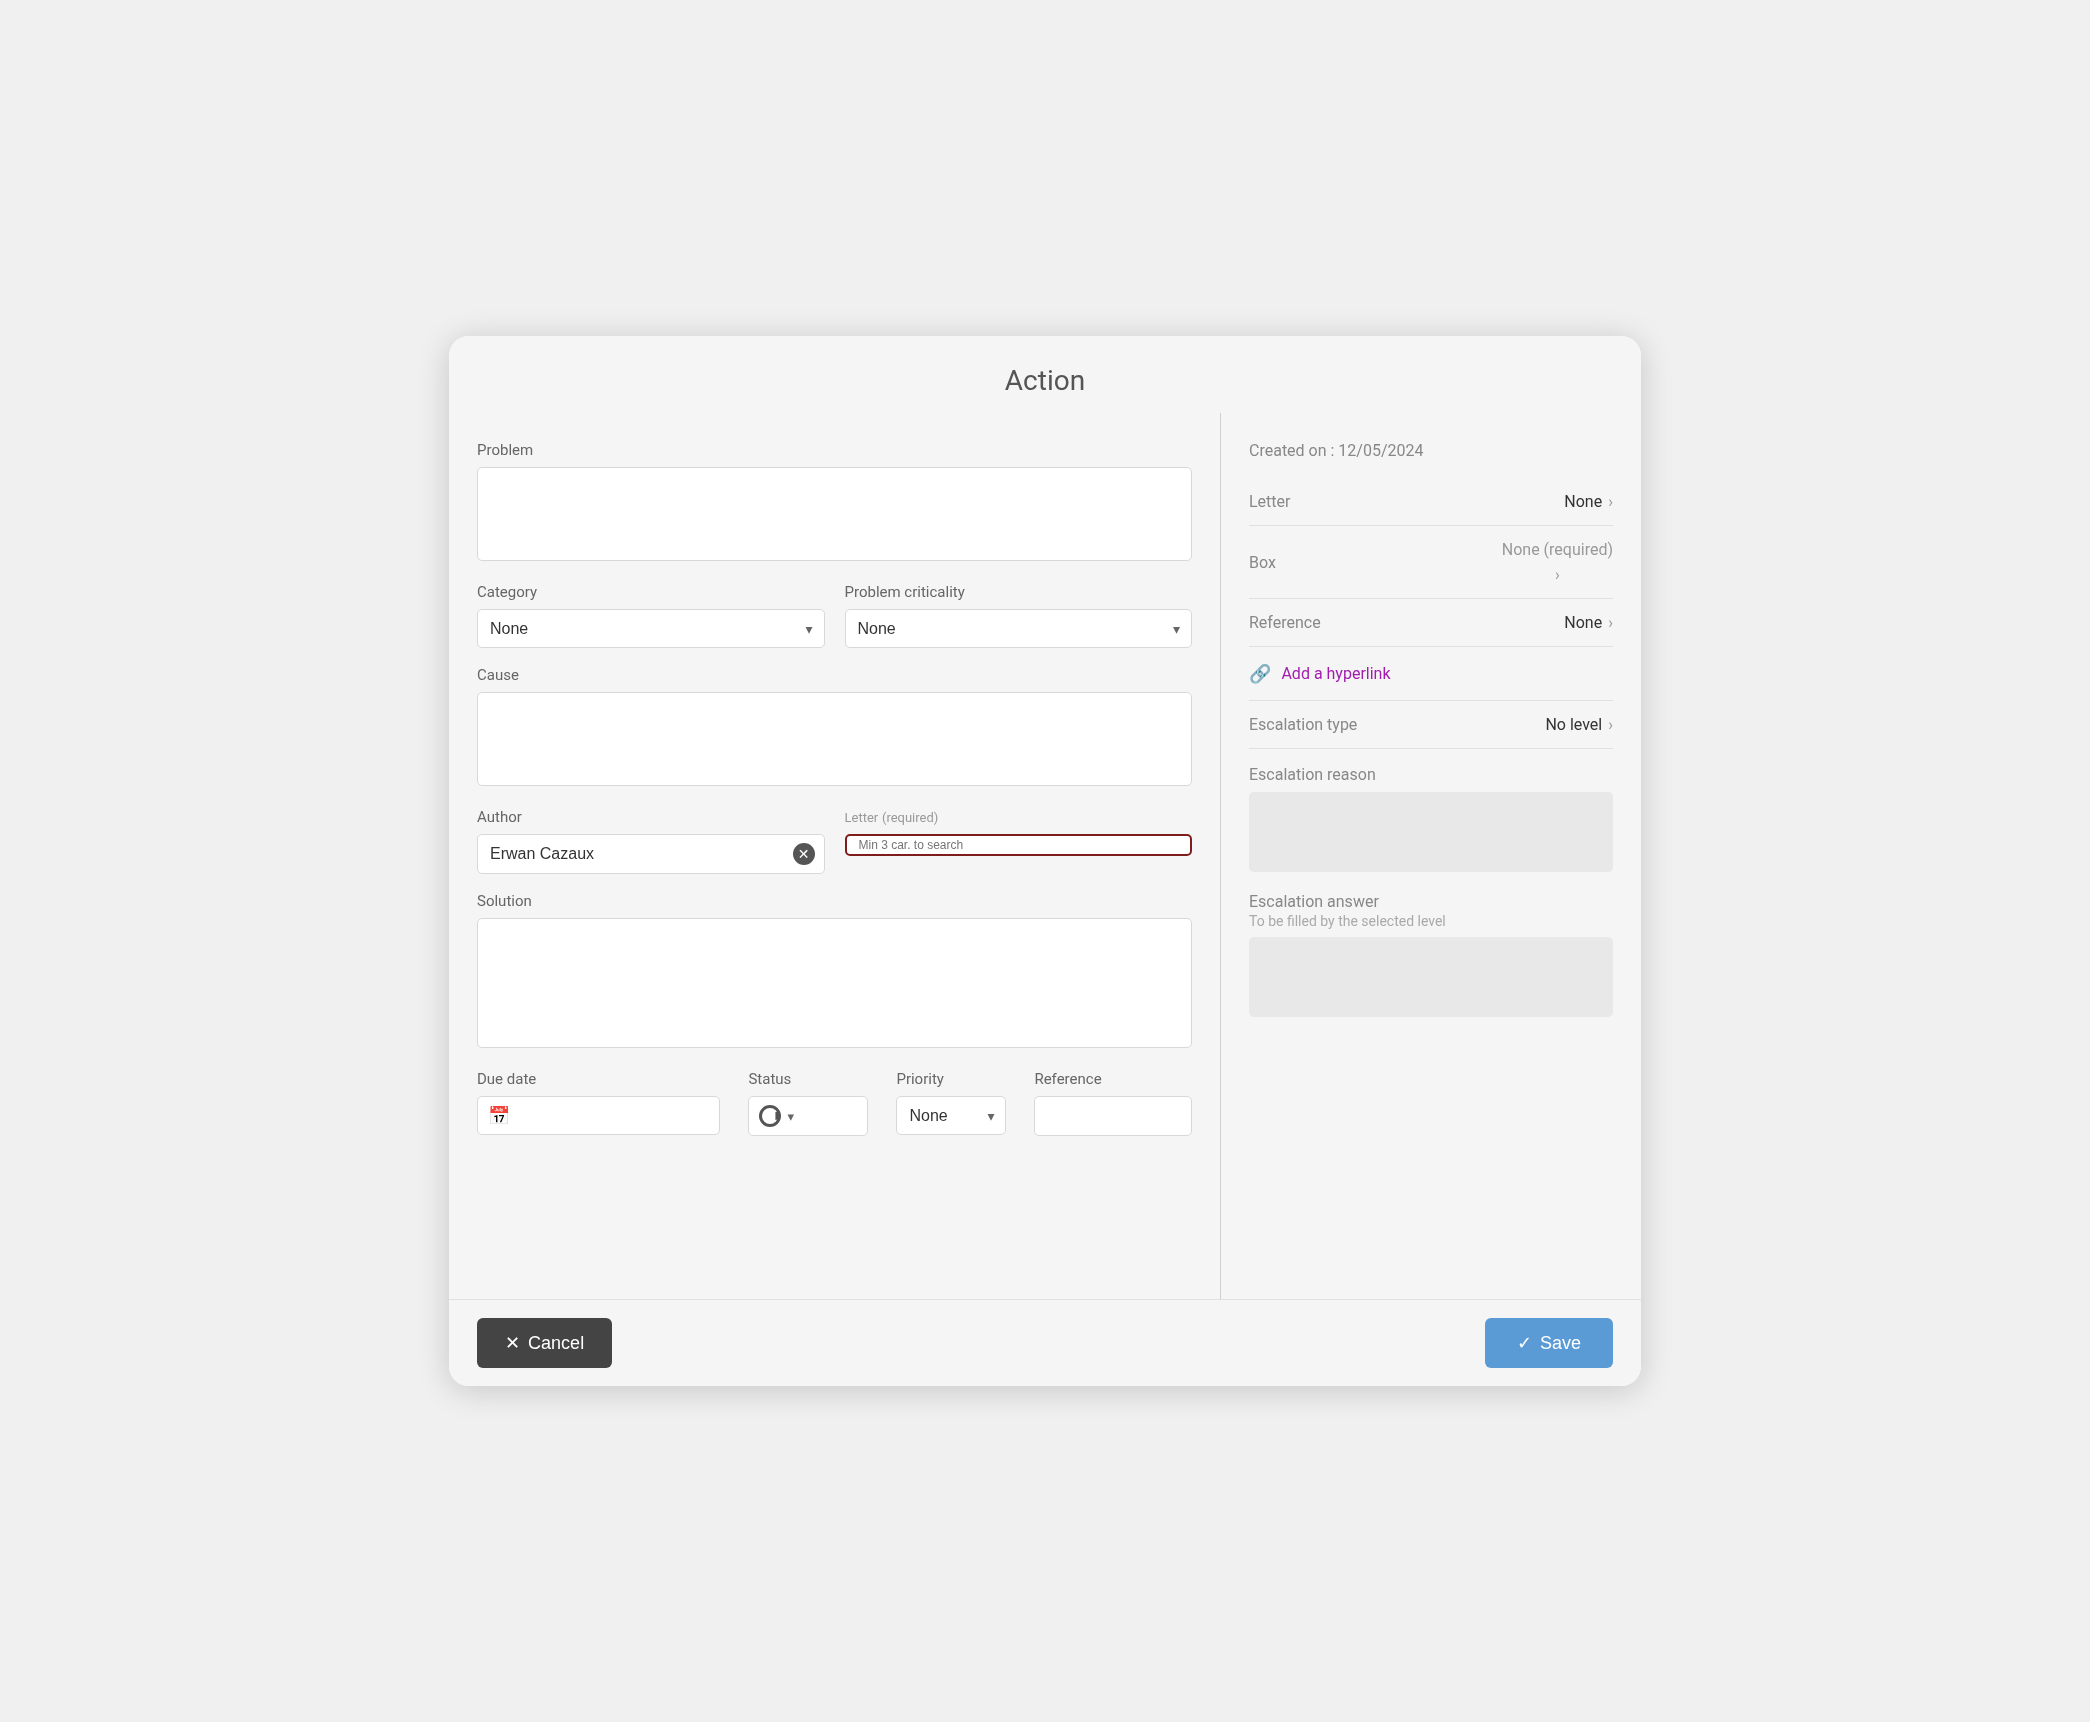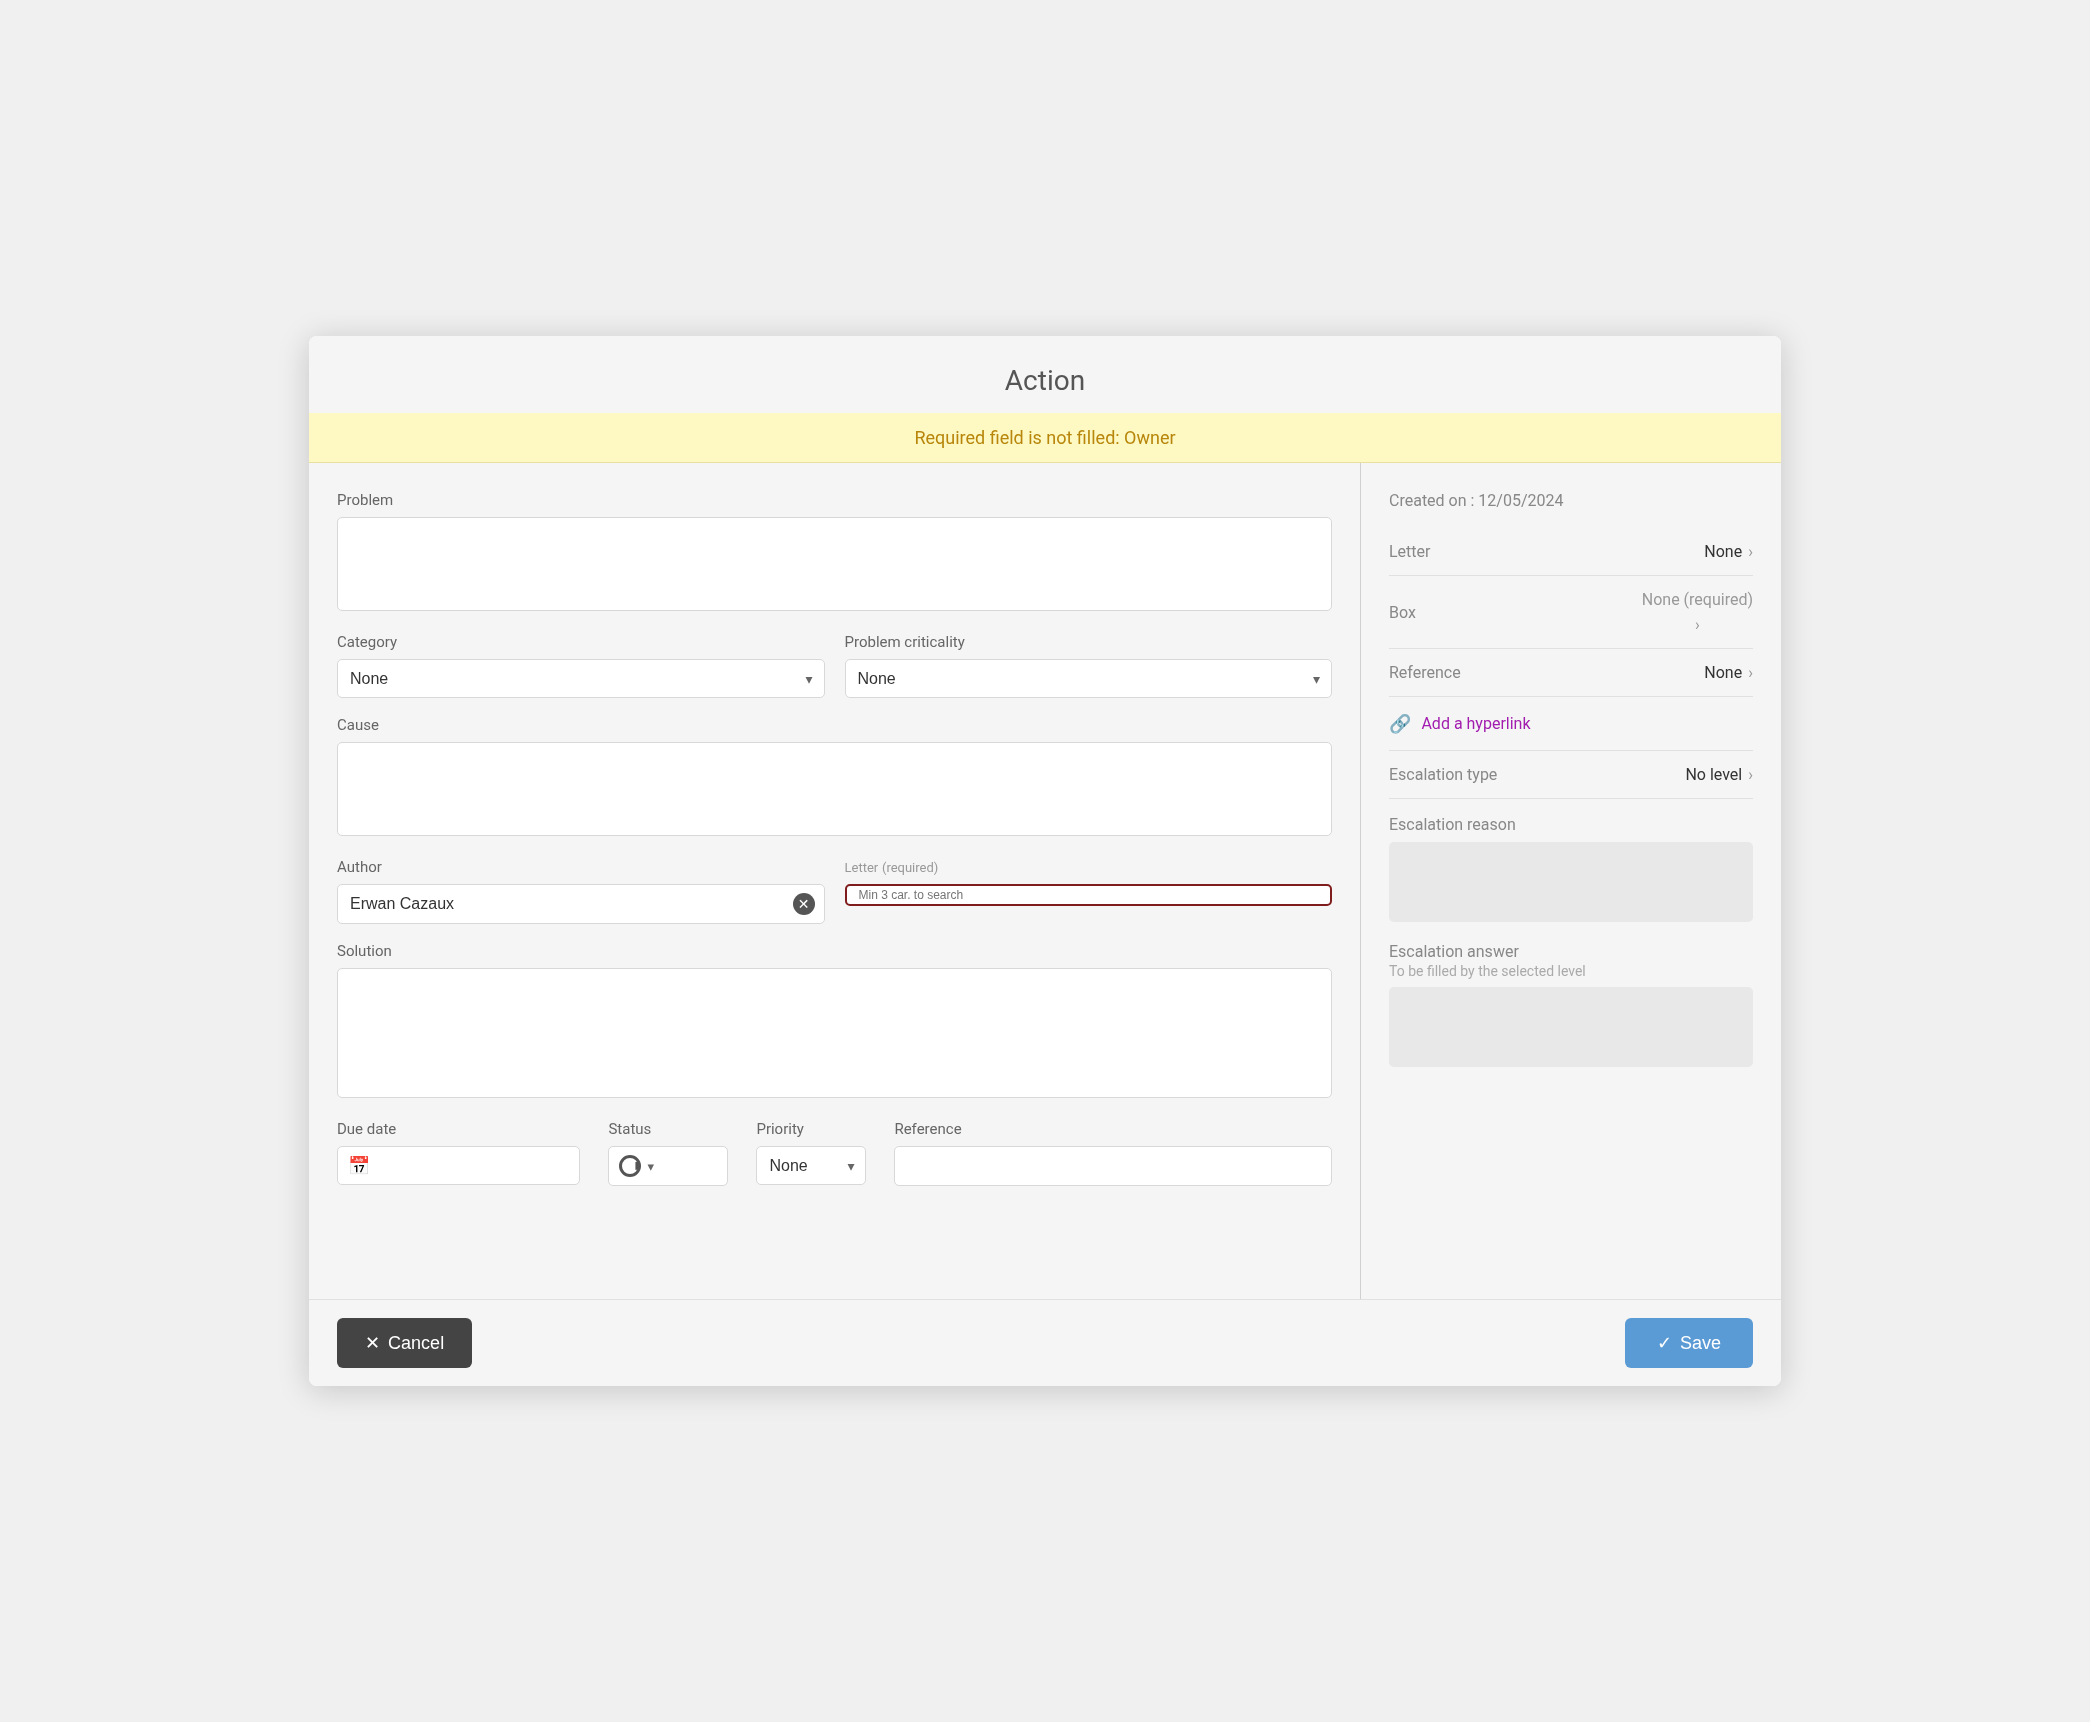--- a/index.html
+++ b/index.html
@@ -7,23 +7,23 @@
       font-family: -apple-system, BlinkMacSystemFont, "Segoe UI", Roboto, sans-serif;
       background: #f0f0f0;
       width: 2090px;
       height: 1722px;
       display: flex;
       align-items: center;
       justify-content: center;
     }
     .modal {
       background: #fff;
-      width: 1472px;
+      width: 1192px;
       min-height: 1050px;
-      border-radius: 8px;
+      border-radius: 20px;
       box-shadow: 0 4px 32px rgba(0,0,0,0.18);
       display: flex;
       flex-direction: column;
       overflow: hidden;
     }
     .modal-title {
       text-align: center;
       font-size: 28px;
       font-weight: 400;
       color: #555;
@@ -334,21 +334,20 @@
     }
     .section-spacer { margin-top: 18px; }
   </style>
 </head>
 <body>
 
 <div class="modal">
 
   <div class="modal-title">Action</div>
 
-  <div class="alert-banner">Required field is not filled: Owner</div>
 
   <div class="modal-body">
 
     <div class="left-panel">
 
       <div class="field-group">
         <label class="field-label">Problem</label>
         <textarea rows="4" style=""></textarea>
       </div>
 

